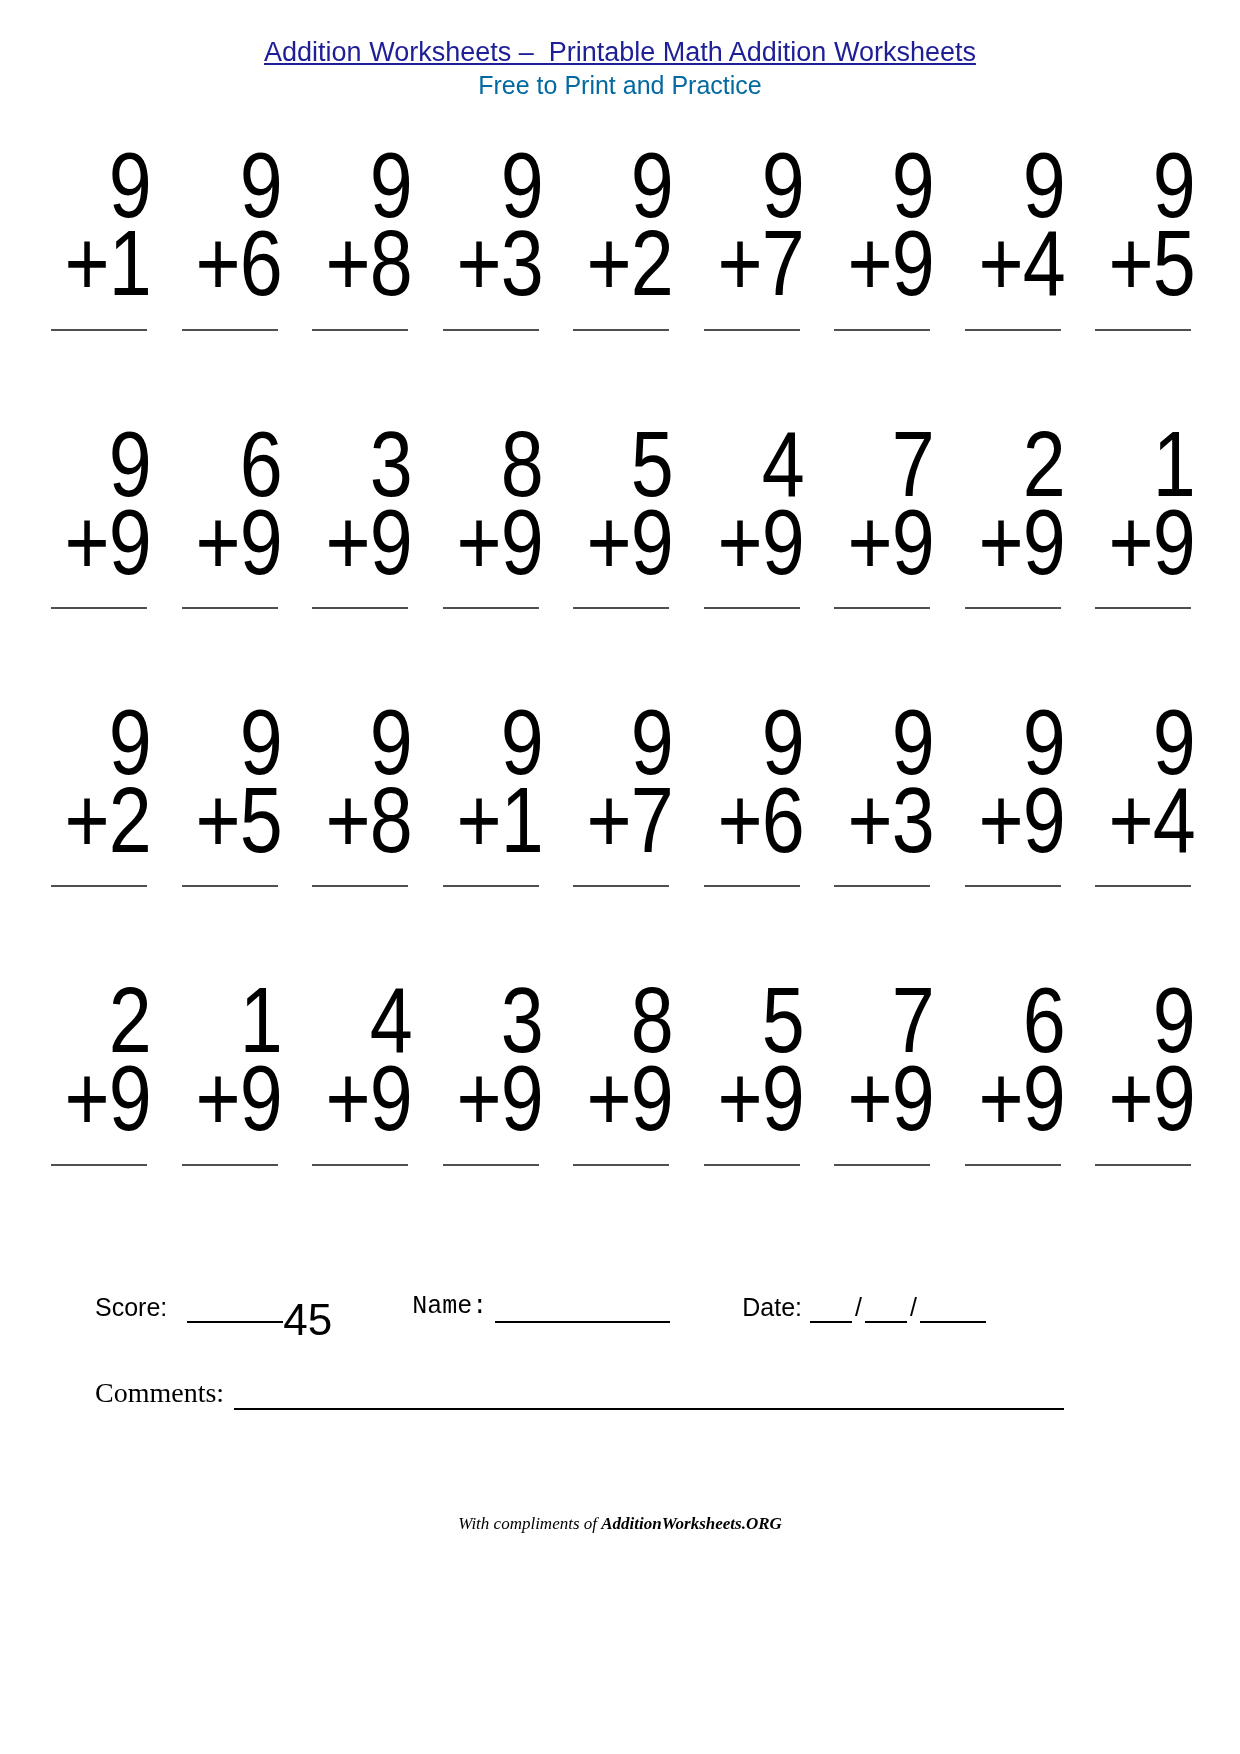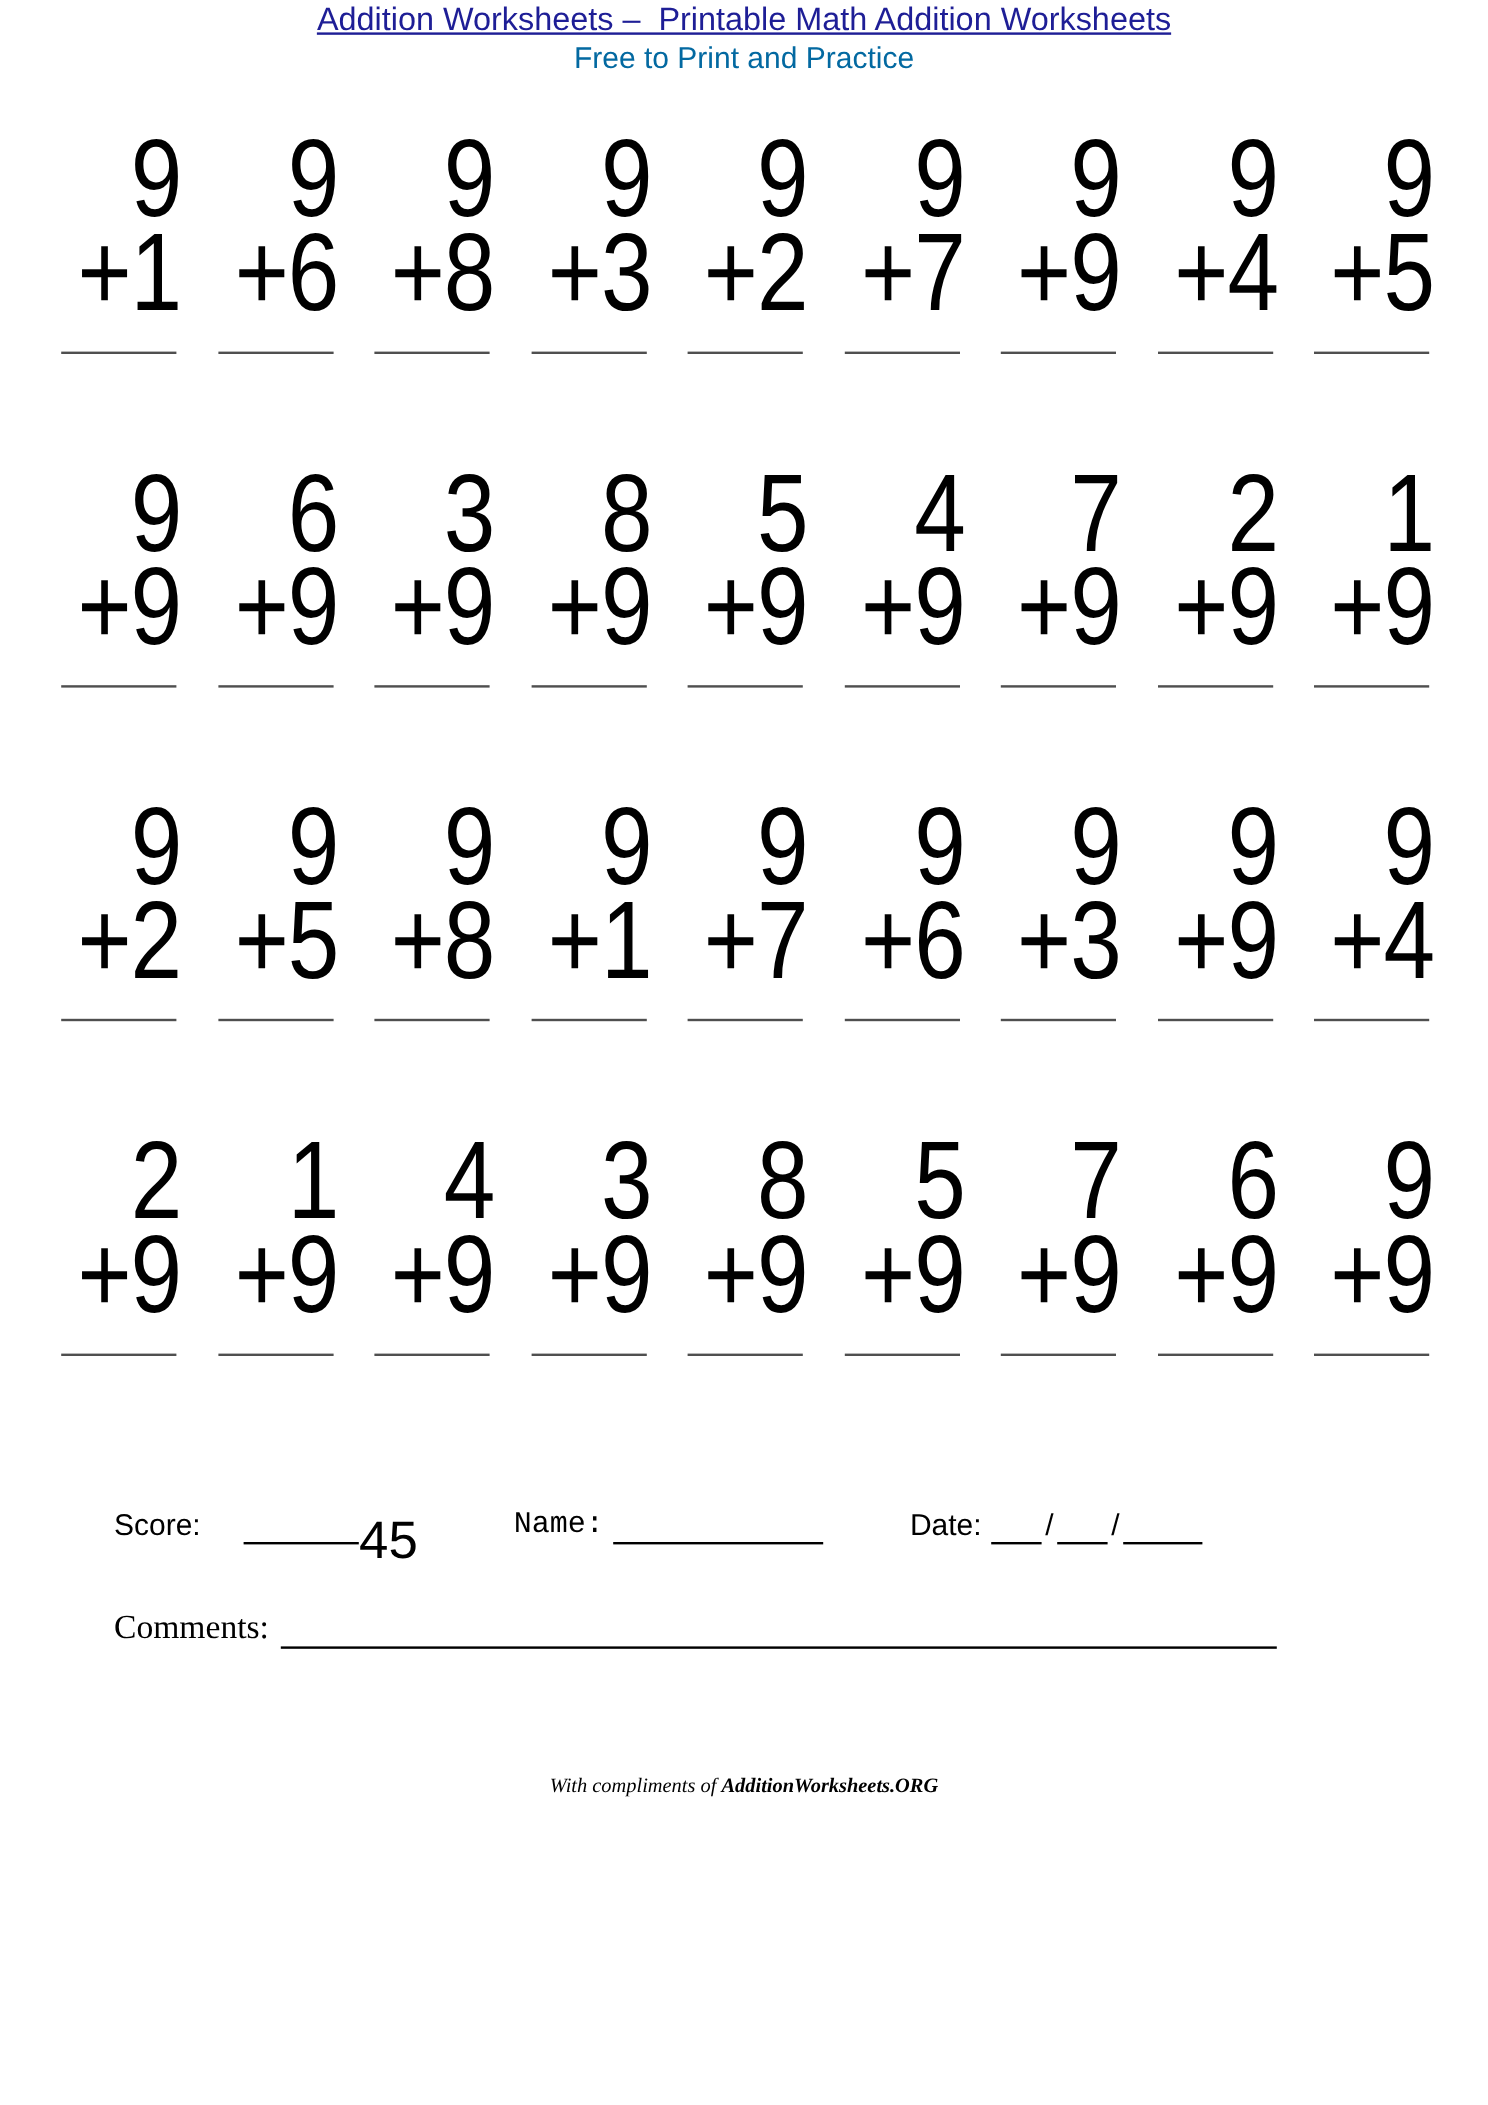--- a/index.html
+++ b/index.html
@@ -2,21 +2,21 @@
 <html><head>
 <meta charset="utf-8">
 <style>
   html,body { margin:0; padding:0; background:#e8e8e8; }
   .page {
     width:1240px; height:1754px; background:#ffffff; margin:0 auto;
     font-family:"Liberation Sans", sans-serif; color:#000;
     position:relative; overflow:hidden;
   }
   
-  .titles { text-align:center; }
+  .titles { padding-top:36px; text-align:center; }
   .title1 { font-size:27px; line-height:1.2; text-decoration:underline; white-space:pre; }
   .title2 { font-size:25px; line-height:1.15; margin-top:3px; }
 
   
   .grid { margin:46px 45px 0 45px; }
   .p-row { display:flex; justify-content:space-between; margin-bottom:94px; }
   .p-row:last-child { margin-bottom:0; }
   .p-cell { width:106px; }
   .p-top, .p-bottom {
     font-size:92px; line-height:0.85; text-align:right;
@@ -25,21 +25,21 @@
   }
   .answer-blank {
     margin:26px 4px 0 auto; width:96px;
     border-bottom:2px solid #4f4f4f; height:0;
   }
 
   
   .info-row { display:flex; align-items:flex-start; margin:125px 0 0 95px; font-size:25px; }
   .info-label { line-height:32px; }
   .blank { display:inline-block; height:30px; border-bottom:2px solid #000; }
-  .score-group { display:flex;gap:16px; }
+  .score-group { display:flex; }
   .score-col { display:flex; flex-direction:row; margin-left:20px; }
   .score-blank { width:96px; }
   .score-value { font-size:44px; line-height:1.1; text-align:center; margin-top:5px; }
   .name-group { display:flex; margin-left:80px;font-family:Liberation Mono, monospace; }
   .name-blank { width:175px; margin-left:8px; }
   .date-group { display:flex; margin-left:72px;justify-content:space-between; }
   .date-blank1 { width:42px; margin-left:8px; }
   .date-blank2 { width:42px; }
   .date-blank3 { width:66px; }
   .date-slash { line-height:32px; margin:0 3px; }

